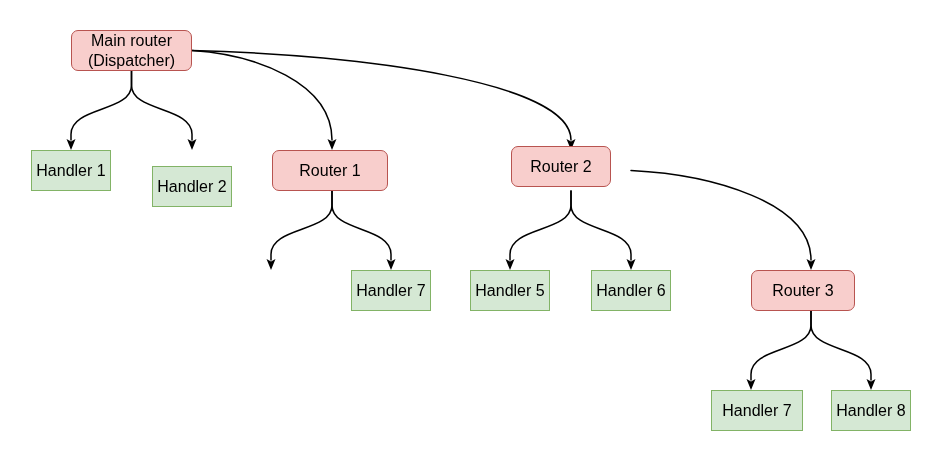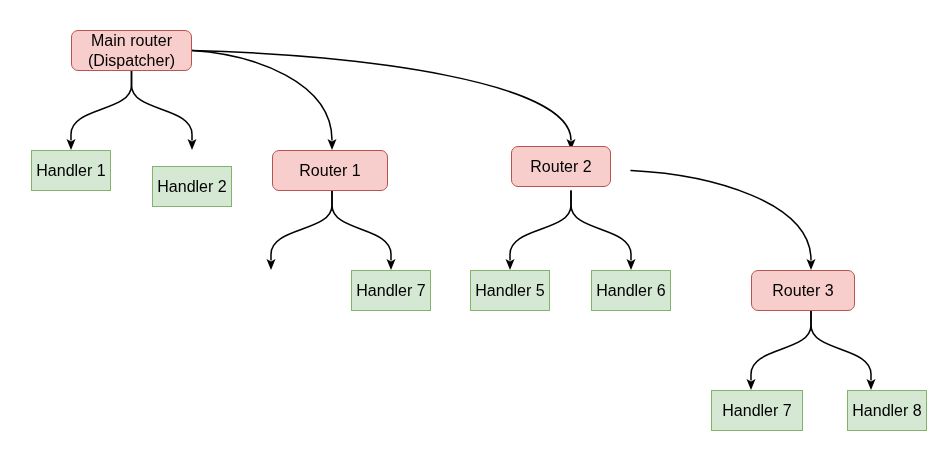--- a/index.html
+++ b/index.html
@@ -78,14 +78,14 @@
 (Dispatcher)</span></div>
   <div class="node handler" style="left: 31px; top: 150px; width: 80px; height: 41px;"><span>Handler 1</span></div>
   <div class="node handler" style="left: 152px; top: 166px; width: 80px; height: 41px;"><span>Handler 2</span></div>
   <div class="node router" style="left: 272px; top: 150px; width: 116px; height: 41px;"><span>Router 1</span></div>
   <div class="node router" style="left: 511px; top: 146px; width: 100px; height: 41px;"><span>Router 2</span></div>
   <div class="node handler" style="left: 351px; top: 270px; width: 80px; height: 41px;"><span>Handler 7</span></div>
   <div class="node handler" style="left: 470px; top: 270px; width: 80px; height: 41px;"><span>Handler 5</span></div>
   <div class="node handler" style="left: 591px; top: 270px; width: 80px; height: 41px; text-align: right;"><span>Handler 6</span></div>
   <div class="node router" style="left: 751px; top: 270px; width: 104px; height: 41px;"><span>Router 3</span></div>
   <div class="node handler" style="left: 711px; top: 390px; width: 92px; height: 41px;"><span>Handler 7</span></div>
-  <div class="node handler" style="left: 831px; top: 390px; width: 80px; height: 41px; margin-left: 16px;"><span>Handler 8</span></div>
+  <div class="node handler" style="left: 831px; top: 390px; width: 80px; height: 41px;"><span>Handler 8</span></div>
 </div>
 
 </body></html>

